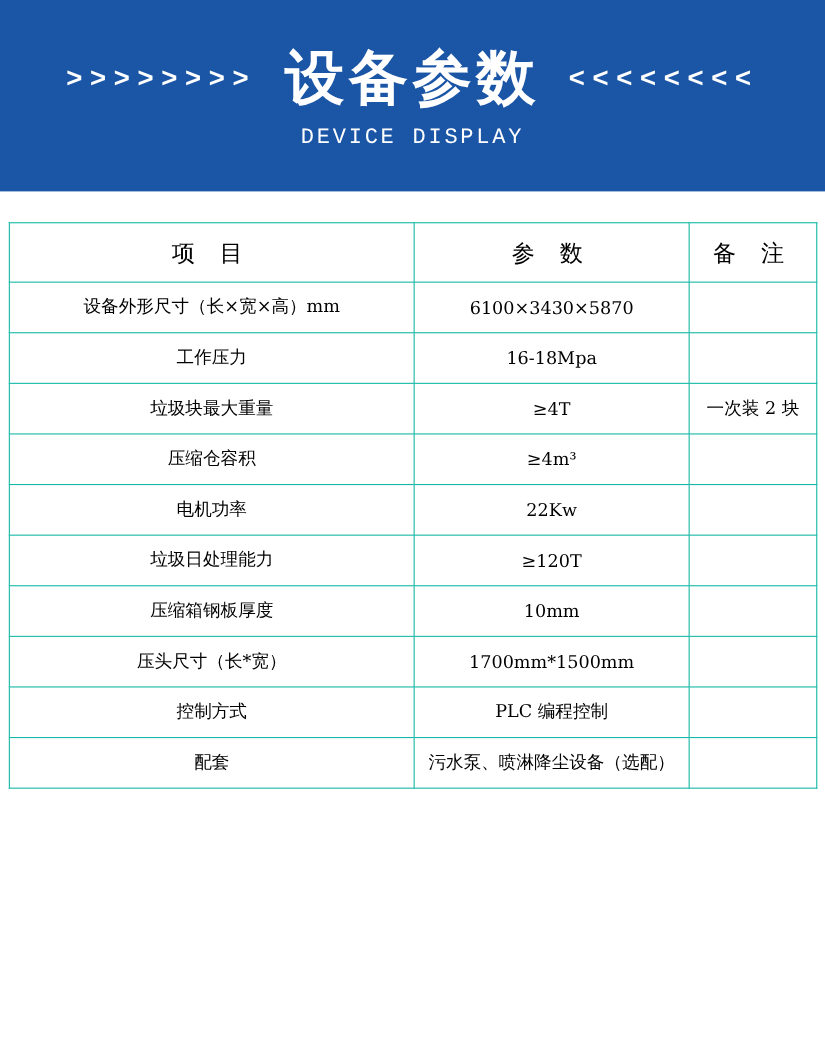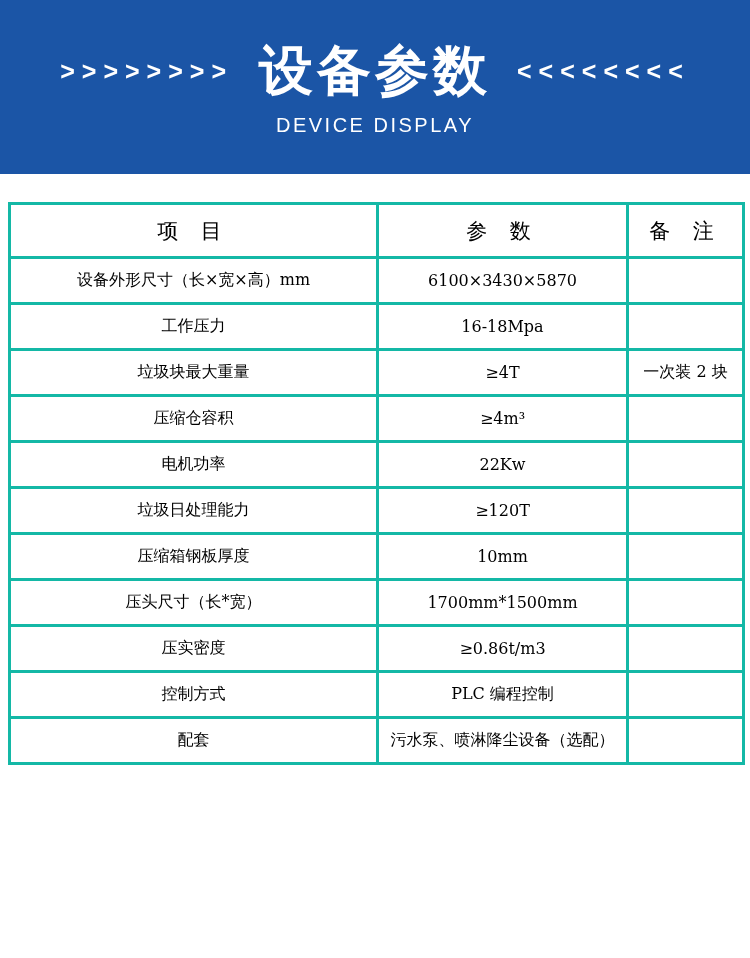--- a/index.html
+++ b/index.html
@@ -48,40 +48,40 @@
     color: #ffffff;
     font-family: "DejaVu Sans", "Liberation Sans", sans-serif;
     font-size: 54px;
     font-weight: bold;
     letter-spacing: 4px;
     line-height: 1.05;
     white-space: nowrap;
   }
   .banner-sub {
     color: #ffffff;
-    font-family: Liberation Sans, sans-serif;
+    font-family: Liberation Mono, monospace;
     font-size: 20px;
     letter-spacing: 2.5px;
     margin-top: 14px;
     white-space: nowrap;
     text-align: center;
   }
 
   
   .table-wrap {
     padding: 28px 8px 0 8px;
     box-sizing: border-box;
   }
   table.spec {
     width: 734px;
     border-collapse: collapse;
     table-layout: fixed;
   }
   table.spec td {
-    border: 3px solid #14b8a6;
+    border: 1px solid #14b8a6;
     text-align: center;
     vertical-align: middle;
     color: #000000;
     font-family: "DejaVu Serif", "Liberation Serif", serif;
     font-size: 16px;
     height: 46px;
     padding: 0 4px;
     box-sizing: border-box;
   }
   table.spec tr.head td {
@@ -149,25 +149,20 @@
         <td class="col-item">压缩箱钢板厚度</td>
         <td class="col-param">10mm</td>
         <td class="col-note"></td>
       </tr>
       <tr>
         <td class="col-item">压头尺寸（长*宽）</td>
         <td class="col-param">1700mm*1500mm</td>
         <td class="col-note"></td>
       </tr>
       <tr>
-        <td class="col-item">压实密度</td>
-        <td class="col-param">≥0.86t/m3</td>
-        <td class="col-note"></td>
-      </tr>
-      <tr>
         <td class="col-item">控制方式</td>
         <td class="col-param">PLC 编程控制</td>
         <td class="col-note"></td>
       </tr>
       <tr>
         <td class="col-item">配套</td>
         <td class="col-param">污水泵、喷淋降尘设备（选配）</td>
         <td class="col-note"></td>
       </tr>
     </tbody>

